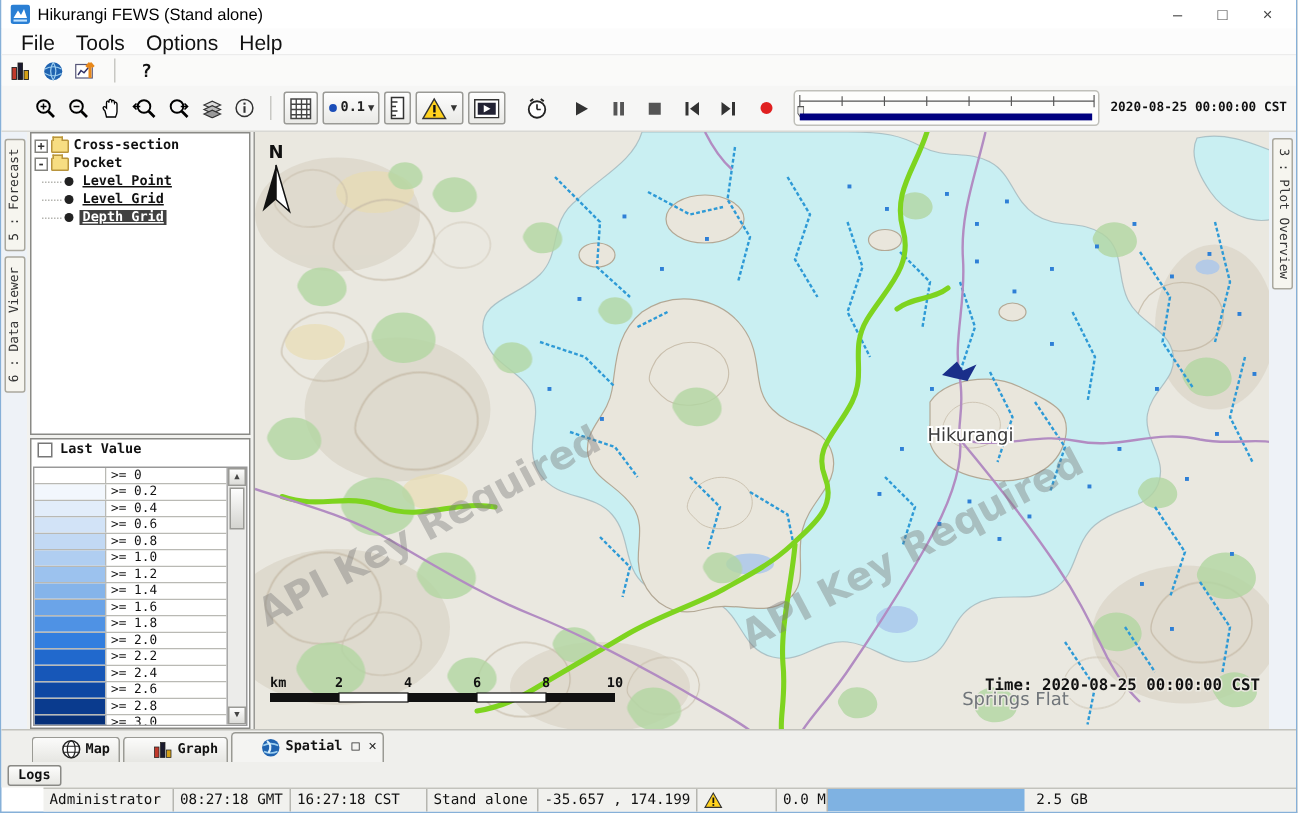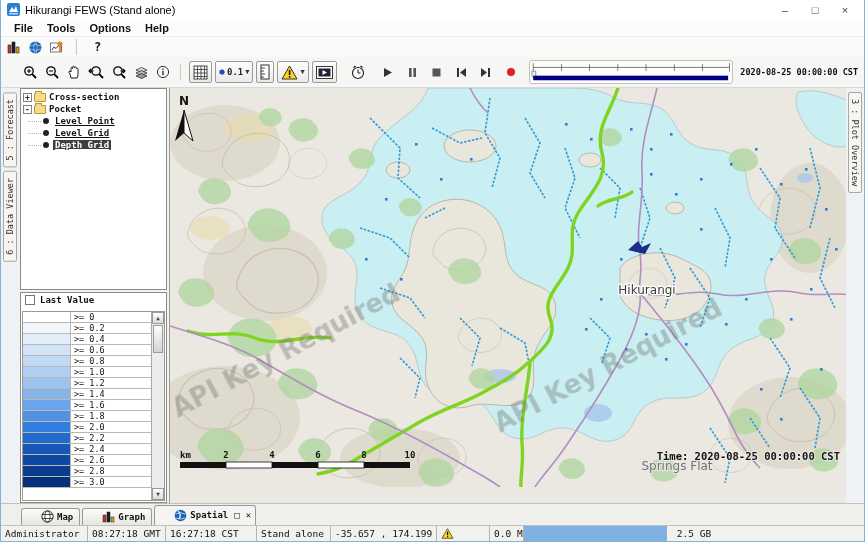--- a/index.html
+++ b/index.html
@@ -9,21 +9,21 @@
 
   
   .titlebar { height:19px; background:#fff; display:flex; align-items:center; padding:0 4px; flex:0 0 auto; }
   .app-icon { width:13px; height:13px; margin:0 5px 0 2px; flex:0 0 auto; }
   .title-text { font-family:"Liberation Sans", sans-serif; font-size:11px; color:#000; }
   .win-controls { margin-left:auto; display:flex; gap:0; }
   .win-btn { width:30px; height:18px; display:flex; align-items:center; justify-content:center; font-family:"Liberation Sans",sans-serif; font-size:11px; color:#444; }
 
   
   .menubar { height:18px; background:#fcfcfc; display:flex; align-items:center; padding-left:6px; gap:0; flex:0 0 auto; border-bottom:1px solid #ececec; }
-  .menu-item { font-family:"Liberation Sans", sans-serif; font-size:11px; padding:1px 7px; color:#111;font-weight:bold; }
+  .menu-item { font-family:"Liberation Sans", sans-serif; font-size:14px; padding:1px 7px; color:#111; }
 
   
   .toolbar1 { height:20px; background:#fafaf9; display:flex; align-items:center; padding-left:4px; gap:4px; flex:0 0 auto; }
   .toolbar2 { height:31px; background:#f6f6f5; display:flex; align-items:center; padding:0 6px 0 20px; gap:3px; flex:0 0 auto; border-bottom:1px solid #d8d8d4; }
   .tbtn { display:flex; align-items:center; justify-content:center; padding:1px 2px; }
   .sep { width:1px; height:16px; background:#c8c8c4; margin:0 5px; }
   .boxed { border:1px solid #9a9a96; background:linear-gradient(#fefefe,#e9e9e6); border-radius:2px; height:22px; padding:0 3px; }
   .dd-arrow { font-size:7px; color:#333; margin-left:2px; }
   .grid-val { font-size:9px; font-weight:bold; color:#222; margin-left:2px; }
   .timeline-wrap { flex:1; max-width:318px; height:24px; border:1px solid #c0c0ba; border-radius:3px; background:#fdfdfc; margin-left:8px; position:relative; }
@@ -69,21 +69,21 @@
   
   .tabs-row { height:22px; background:#efefec; border-top:1px solid #c2c2bc; display:flex; align-items:flex-end; padding-left:20px; gap:2px; flex:0 0 auto; }
   .btab { display:flex; align-items:center; gap:3px; border:1px solid #9a9a94; border-bottom:none; border-radius:3px 3px 0 0; background:linear-gradient(#fbfbfa,#e6e6e2); font-size:9px; font-weight:bold; padding:1px 6px 2px 19px; height:17px; }
   .btab.active { height:20px; background:#f4f4f2; padding-right:4px; }
   .tab-ctl { font-size:9px; font-weight:bold; color:#222; margin-left:3px; }
 
   .logs-row { height:17px; background:#efefec; display:flex; align-items:center; padding-left:4px; flex:0 0 auto; }
   .logs-btn { border:1px solid #8a8a86; border-radius:2px; background:linear-gradient(#fdfdfc,#e7e7e3); font-size:9px; font-weight:bold; padding:0 6px; height:14px; line-height:12px; }
 
   
-  .statusbar { height:16px; background:#f1f1ee; border-top:1px solid #c2c2bc; display:flex; align-items:stretch; font-size:9.5px; flex:0 0 auto; }
+  .statusbar { height:16px; background:#f1f1ee; border-top:1px solid #c2c2bc; display:flex; align-items:stretch; font-size:9.5px; flex:0 0 auto;margin-left:28px; }
   .scell { border-left:1px solid #b6b6b0; padding:1px 4px; white-space:nowrap; overflow:hidden; display:flex; align-items:center; }
   .scell:first-child { border-left:none; }
   .mem-cell { position:relative;justify-content:center; }
   .mem-fill { position:absolute; left:0; top:0; bottom:0; width:42%; background:#7fb2e2; }
   .mem-text { position:relative; }
 </style>
 </head>
 <body>
 
 <div class="window">
@@ -635,20 +635,23 @@
         <circle cx="6.5" cy="6.5" r="5.8" fill="#1f63b0"></circle>
         <path d="M1.5,5 Q6.5,2.5 11.5,5 M2,9 Q6.5,11 11,9" stroke="#9fd0f0" stroke-width="1" fill="none"></path>
         <path d="M4,2 Q8,5 5,10" stroke="#dff0fb" stroke-width="1.4" fill="none"></path>
       </svg>
       <span>Spatial</span>
       <span class="tab-ctl">□</span>
       <span class="tab-ctl">✕</span>
     </span>
   </div>
 
+  <div class="logs-row">
+    <span class="logs-btn">Logs</span>
+  </div>
 
   <div class="statusbar">
     <div class="scell" style="width:86px;">Administrator</div>
     <div class="scell" style="width:78px;">08:27:18 GMT</div>
     <div class="scell" style="width:91px;">16:27:18 CST</div>
     <div class="scell" style="width:74px;">Stand alone</div>
     <div class="scell" style="width:106px;">-35.657 , 174.199</div>
     <div class="scell" style="width:53px; justify-content:flex-start;">
       <svg width="13" height="11" viewBox="0 0 17 15">
         <path d="M8.5,1 L16,14 L1,14 Z" fill="#ffd21e" stroke="#333" stroke-width="1"></path>

